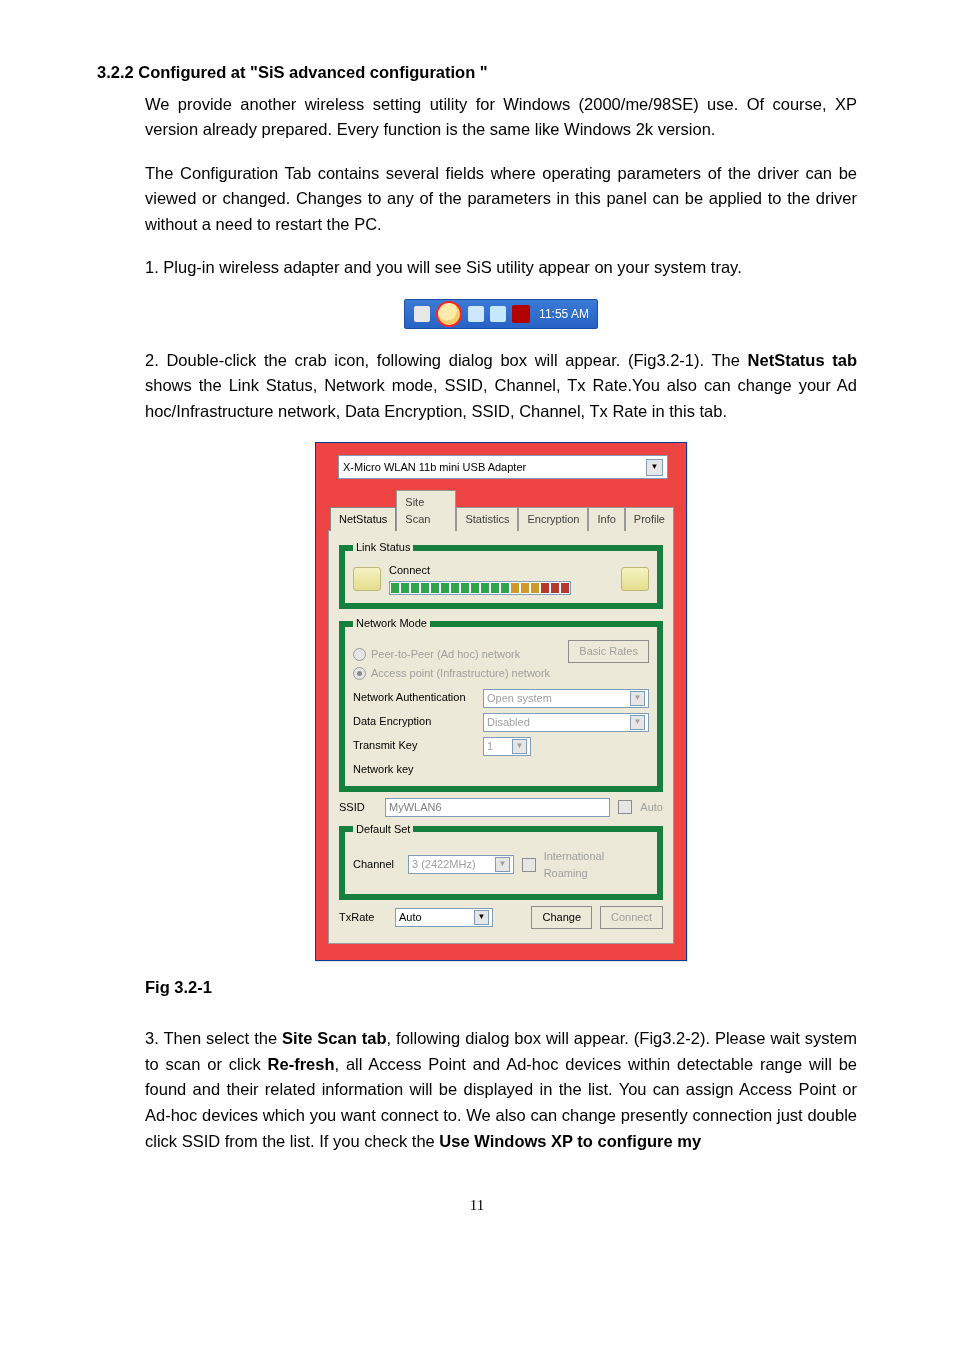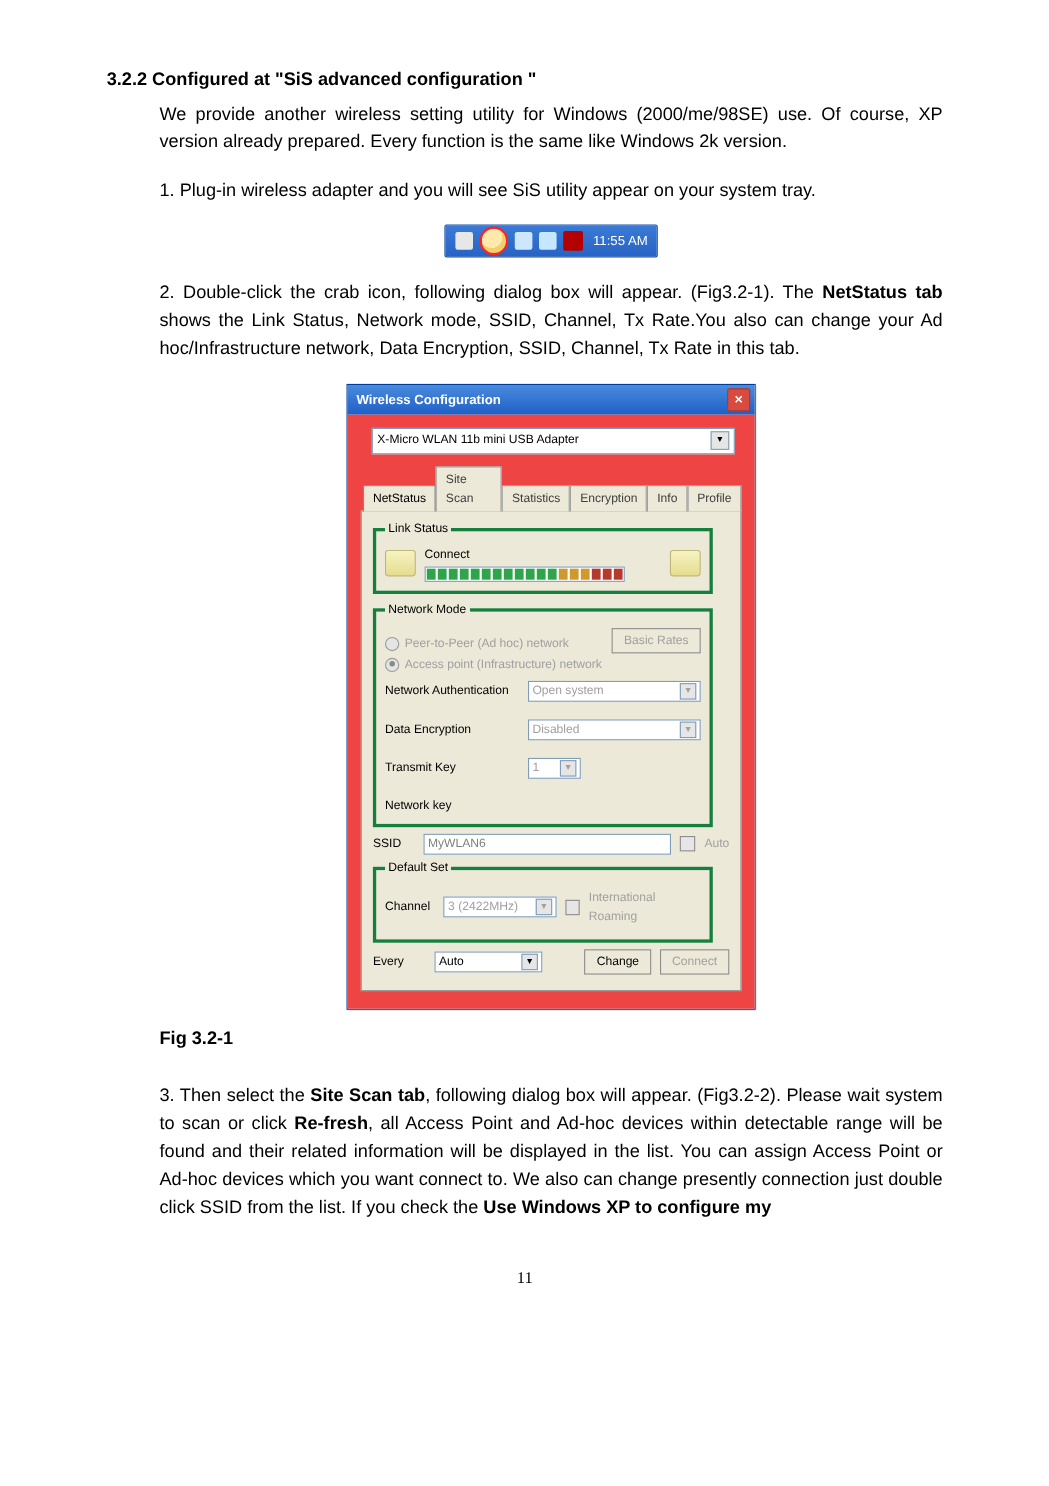--- a/index.html
+++ b/index.html
@@ -144,22 +144,22 @@
     border-color: #888;
     z-index: 2;
     color: #000;
   }
   .tabpane {
     border: 1px solid #999;
     padding: 8px 10px 10px 10px;
     background: #ece9d8;
   }
   fieldset.fs {
-    border: 3px solid #15803d;
-    margin: 0 15px 6px 0;
+    border: 6px solid #15803d;
+    margin: 0 0 6px 0;
     padding: 6px 8px 8px 8px;
   }
   fieldset.fs > legend {
     font-size: 11px;
     padding: 0 3px;
     color: #000;
   }
   .linkstatus-row {
     display: flex;
     align-items: center;
@@ -221,21 +221,21 @@
     border: 1px solid #8d8d8d;
     background: #ece9d8;
     padding: 2px 10px;
     font-size: 11px;
   }
   .btn.disabled { color: #a0a0a0; }
 
   .grid2 {
     display: grid;
     grid-template-columns: 130px 1fr;
-    row-gap: 16px;
+    row-gap: 5px;
     align-items: center;
     margin-top: 6px;
   }
   .grid2 .lbl { font-size: 11px; }
   .txt {
     border: 1px solid #7f9db9;
     background: #fff;
     height: 17px;
     padding: 0 3px;
     font-size: 11px;
@@ -279,43 +279,40 @@
 </style>
 </head>
 <body>
 
 <div class="page">
 
   <div class="section-title">3.2.2 Configured at "SiS advanced configuration "</div>
 
   <div class="body-text">
     <p>We provide another wireless setting utility for Windows (2000/me/98SE) use. Of course, XP version already prepared. Every function is the same like Windows 2k version.</p>
+    <p>The Configuration Tab contains several fields where operating parameters of the driver can be viewed or changed. Changes to any of the parameters in this panel can be applied to the driver without a need to restart the PC.</p>
     <p>1. Plug-in wireless adapter and you will see SiS utility appear on your system tray.</p>
 
     <div class="systray-wrap">
       <div class="systray">
         <span class="ticon t1"></span>
         <span class="ticon t2"></span>
         <span class="ticon t3"></span>
         <span class="ticon t4"></span>
         <span class="ticon t5"></span>
         <span class="time">11:55 AM</span>
       </div>
     </div>
 
     <p>
       <span>2. Double-click the crab icon, following dialog box will appear. (Fig3.2-1). The </span><b>NetStatus tab</b><span> shows the Link Status, Network mode, SSID, Channel, Tx Rate.You also can change your Ad hoc/Infrastructure network, Data Encryption, SSID, Channel, Tx Rate in this tab.</span>
     </p>
 
     <div class="dialog-wrap">
       <div class="dialog">
-        <div class="titlebar">
-          <span>Wireless Configuration</span>
-          <span class="closebtn">×</span>
-        </div>
         <div class="client">
           <div class="combo">
             <span>X-Micro WLAN 11b mini USB Adapter</span>
             <span class="arrow">▼</span>
           </div>
 
           <div class="tabstrip">
             <div class="tab active">NetStatus</div>
             <div class="tab">Site Scan</div>
             <div class="tab">Statistics</div>
@@ -415,21 +412,21 @@
                 <span class="txt" style="width:100px">
                   <span>3  (2422MHz)</span>
                   <span class="arrow">▼</span>
                 </span>
                 <span class="chk"></span>
                 <span class="gray">International Roaming</span>
               </div>
             </fieldset>
 
             <div class="inline-row" style="justify-content:flex-start;">
-              <span class="lbl" style="width:48px">Every</span>
+              <span class="lbl" style="width:48px">TxRate</span>
               <span class="txt" style="width:90px;color:#000">
                 <span>Auto</span>
                 <span class="arrow">▼</span>
               </span>
               <span style="flex:1"></span>
               <span class="btn">Change</span>
               <span class="btn disabled">Connect</span>
             </div>
 
           </div>

